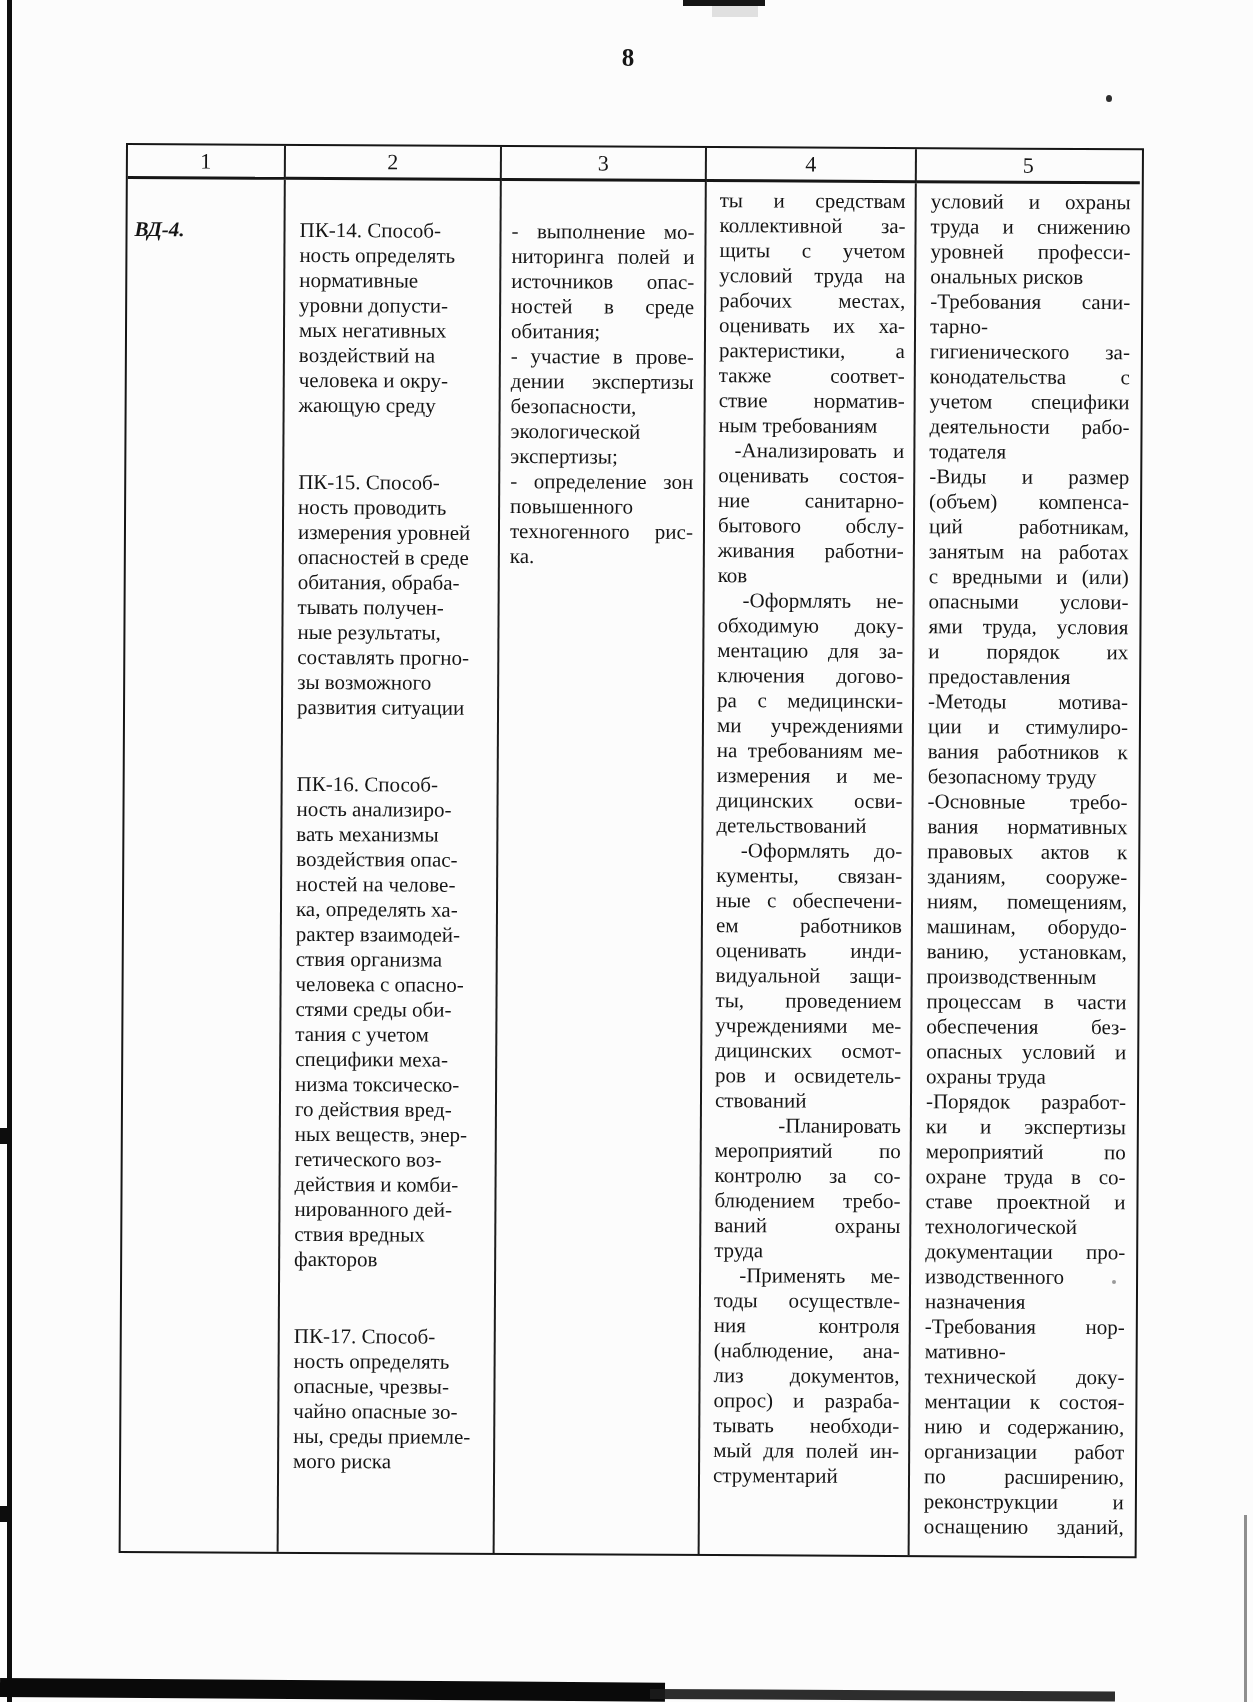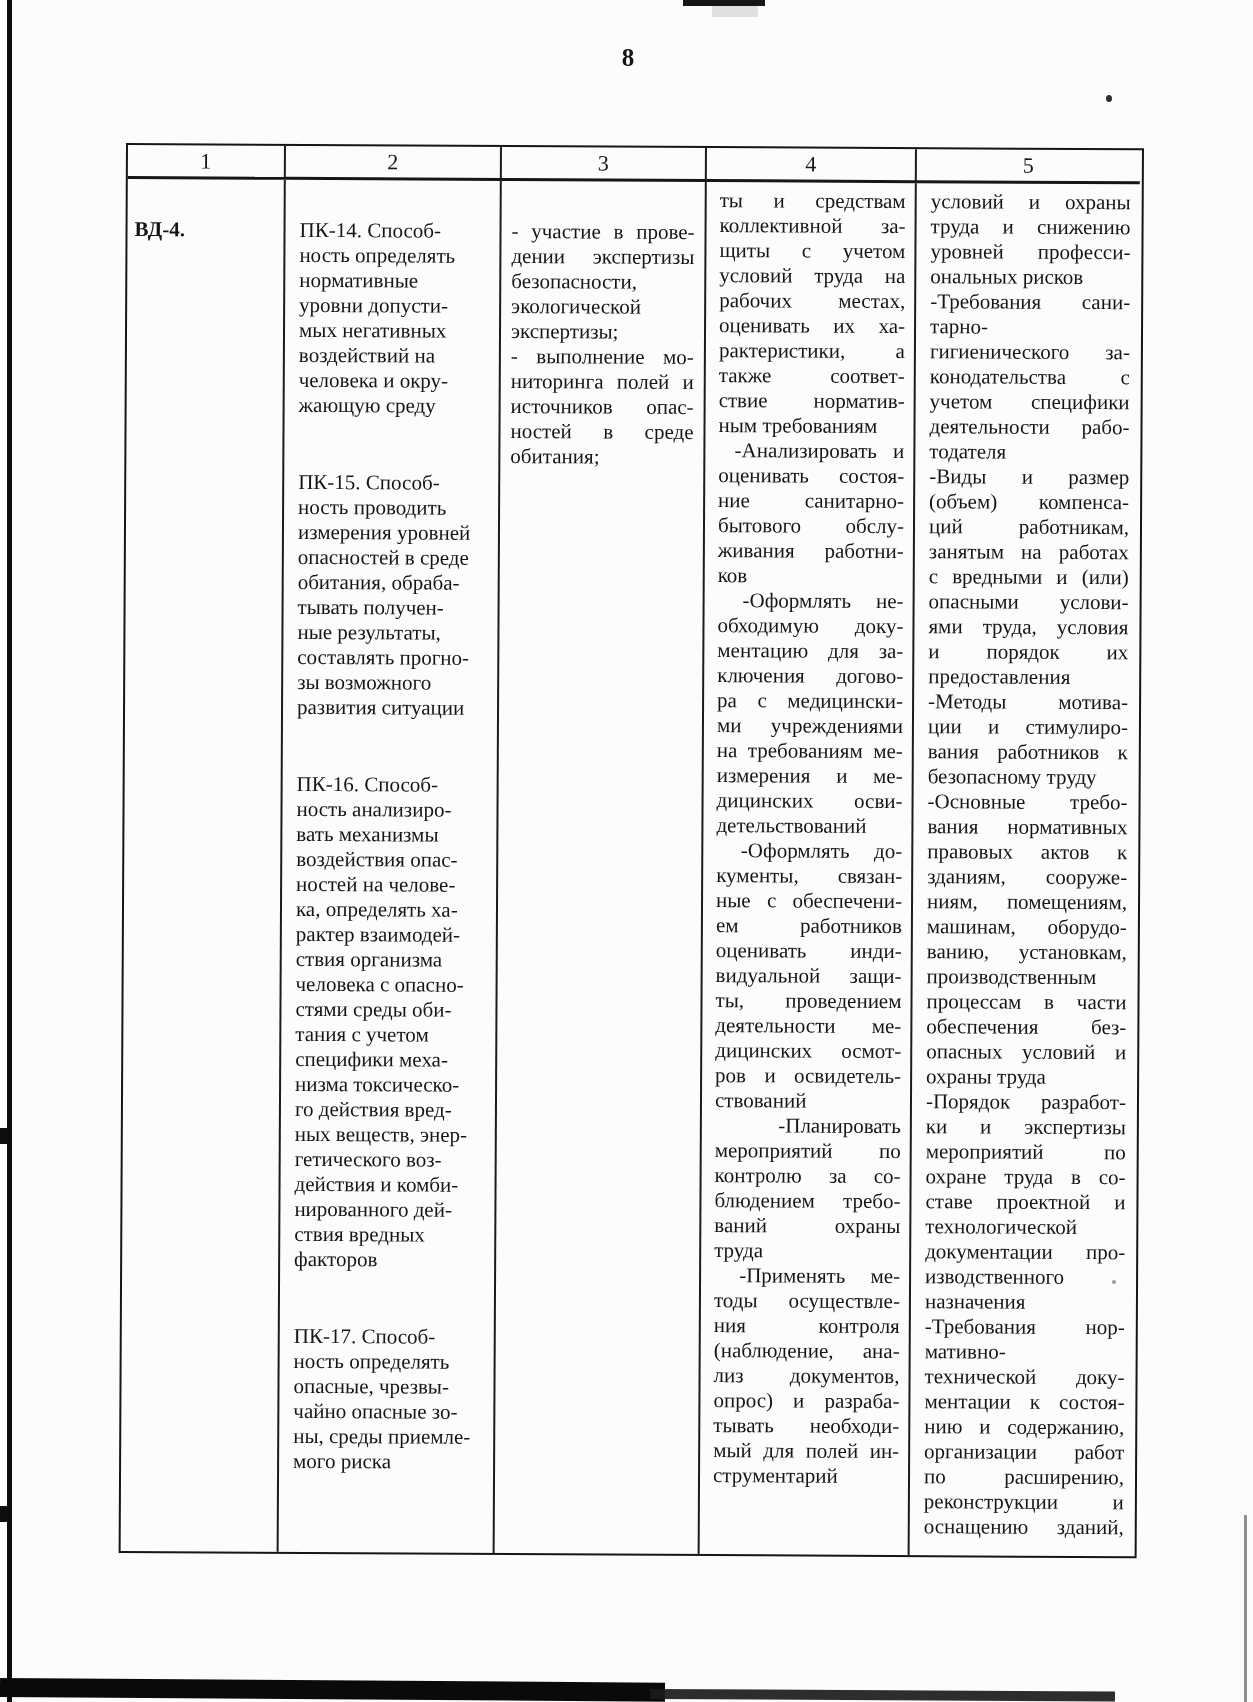--- a/index.html
+++ b/index.html
@@ -33,21 +33,21 @@
     padding:6px 10px 8px 12px;
   }
   .td.col-1{padding-left:7px;}
   .td.col-2{padding-left:14px;}
   .td.col-3{padding-left:10px;}
   .td.col-4{padding-left:13px;padding-right:9px;}
   .td.col-5{padding-left:14px;padding-right:9px;border-right:none;}
   .td.offset-top{padding-top:38px;}
   .para{margin:0;}
   .para.gap{margin-top:52px;}
-  .para.bold .line{font-weight:700;}
+  .para.bold .line{font-weight:700;font-style:italic;}
   .line{min-height:25px;}
   .line.just{text-align:justify;text-align-last:justify;}
   
   .art{position:absolute;}
   .left-edge-line{left:7px;top:0;width:5px;height:1702px;background:#0d0d0d;}
   .left-tick-1{left:0;top:1128px;width:8px;height:16px;background:#0d0d0d;}
   .left-tick-2{left:0;top:1506px;width:8px;height:16px;background:#0d0d0d;}
   .bottom-bar-left{left:0;top:1678px;width:665px;height:19px;background:#0a0a0a;
     transform:rotate(0.4deg);transform-origin:0 50%;}
   .bottom-bar-right{left:650px;top:1689px;width:465px;height:10px;background:#1b1b1b;
@@ -136,32 +136,38 @@
           <div class="line">ПК-17. Способ-</div>
           <div class="line">ность определять</div>
           <div class="line">опасные, чрезвы-</div>
           <div class="line">чайно опасные зо-</div>
           <div class="line">ны, среды приемле-</div>
           <div class="line">мого риска</div>
         </div>
       </div>
       <div class="td col-3 offset-top">
         <div class="para">
+          <div class="line just">- выполнение мо-</div>
+          <div class="line just">ниторинга полей и</div>
+          <div class="line just">источников опас-</div>
+          <div class="line just">ностей в среде</div>
+          <div class="line">обитания;</div>
+        </div>
+        <div class="para">
           <div class="line just">- участие в прове-</div>
           <div class="line just">дении экспертизы</div>
           <div class="line just">безопасности,</div>
           <div class="line just">экологической</div>
           <div class="line">экспертизы;</div>
         </div>
         <div class="para">
-          <div class="line just">- выполнение мо-</div>
-          <div class="line just">ниторинга полей и</div>
-          <div class="line just">источников опас-</div>
-          <div class="line just">ностей в среде</div>
-          <div class="line">обитания;</div>
+          <div class="line just">- определение зон</div>
+          <div class="line just">повышенного</div>
+          <div class="line just">техногенного рис-</div>
+          <div class="line">ка.</div>
         </div>
       </div>
       <div class="td col-4">
         <div class="para">
           <div class="line just">ты и средствам</div>
           <div class="line just">коллективной за-</div>
           <div class="line just">щиты с учетом</div>
           <div class="line just">условий труда на</div>
           <div class="line just">рабочих местах,</div>
           <div class="line just">оценивать их ха-</div>
@@ -191,21 +197,21 @@
           <div class="line">детельствований</div>
         </div>
         <div class="para">
           <div class="line just">&nbsp;-Оформлять до-</div>
           <div class="line just">кументы, связан-</div>
           <div class="line just">ные с обеспечени-</div>
           <div class="line just">ем работников</div>
           <div class="line just">оценивать инди-</div>
           <div class="line just">видуальной защи-</div>
           <div class="line just">ты, проведением</div>
-          <div class="line just">деятельности ме-</div>
+          <div class="line just">учреждениями ме-</div>
           <div class="line just">дицинских осмот-</div>
           <div class="line just">ров и освидетель-</div>
           <div class="line">ствований</div>
         </div>
         <div class="para">
           <div class="line just">&nbsp;-Планировать</div>
           <div class="line just">мероприятий по</div>
           <div class="line just">контролю за со-</div>
           <div class="line just">блюдением требо-</div>
           <div class="line just">ваний охраны</div>

